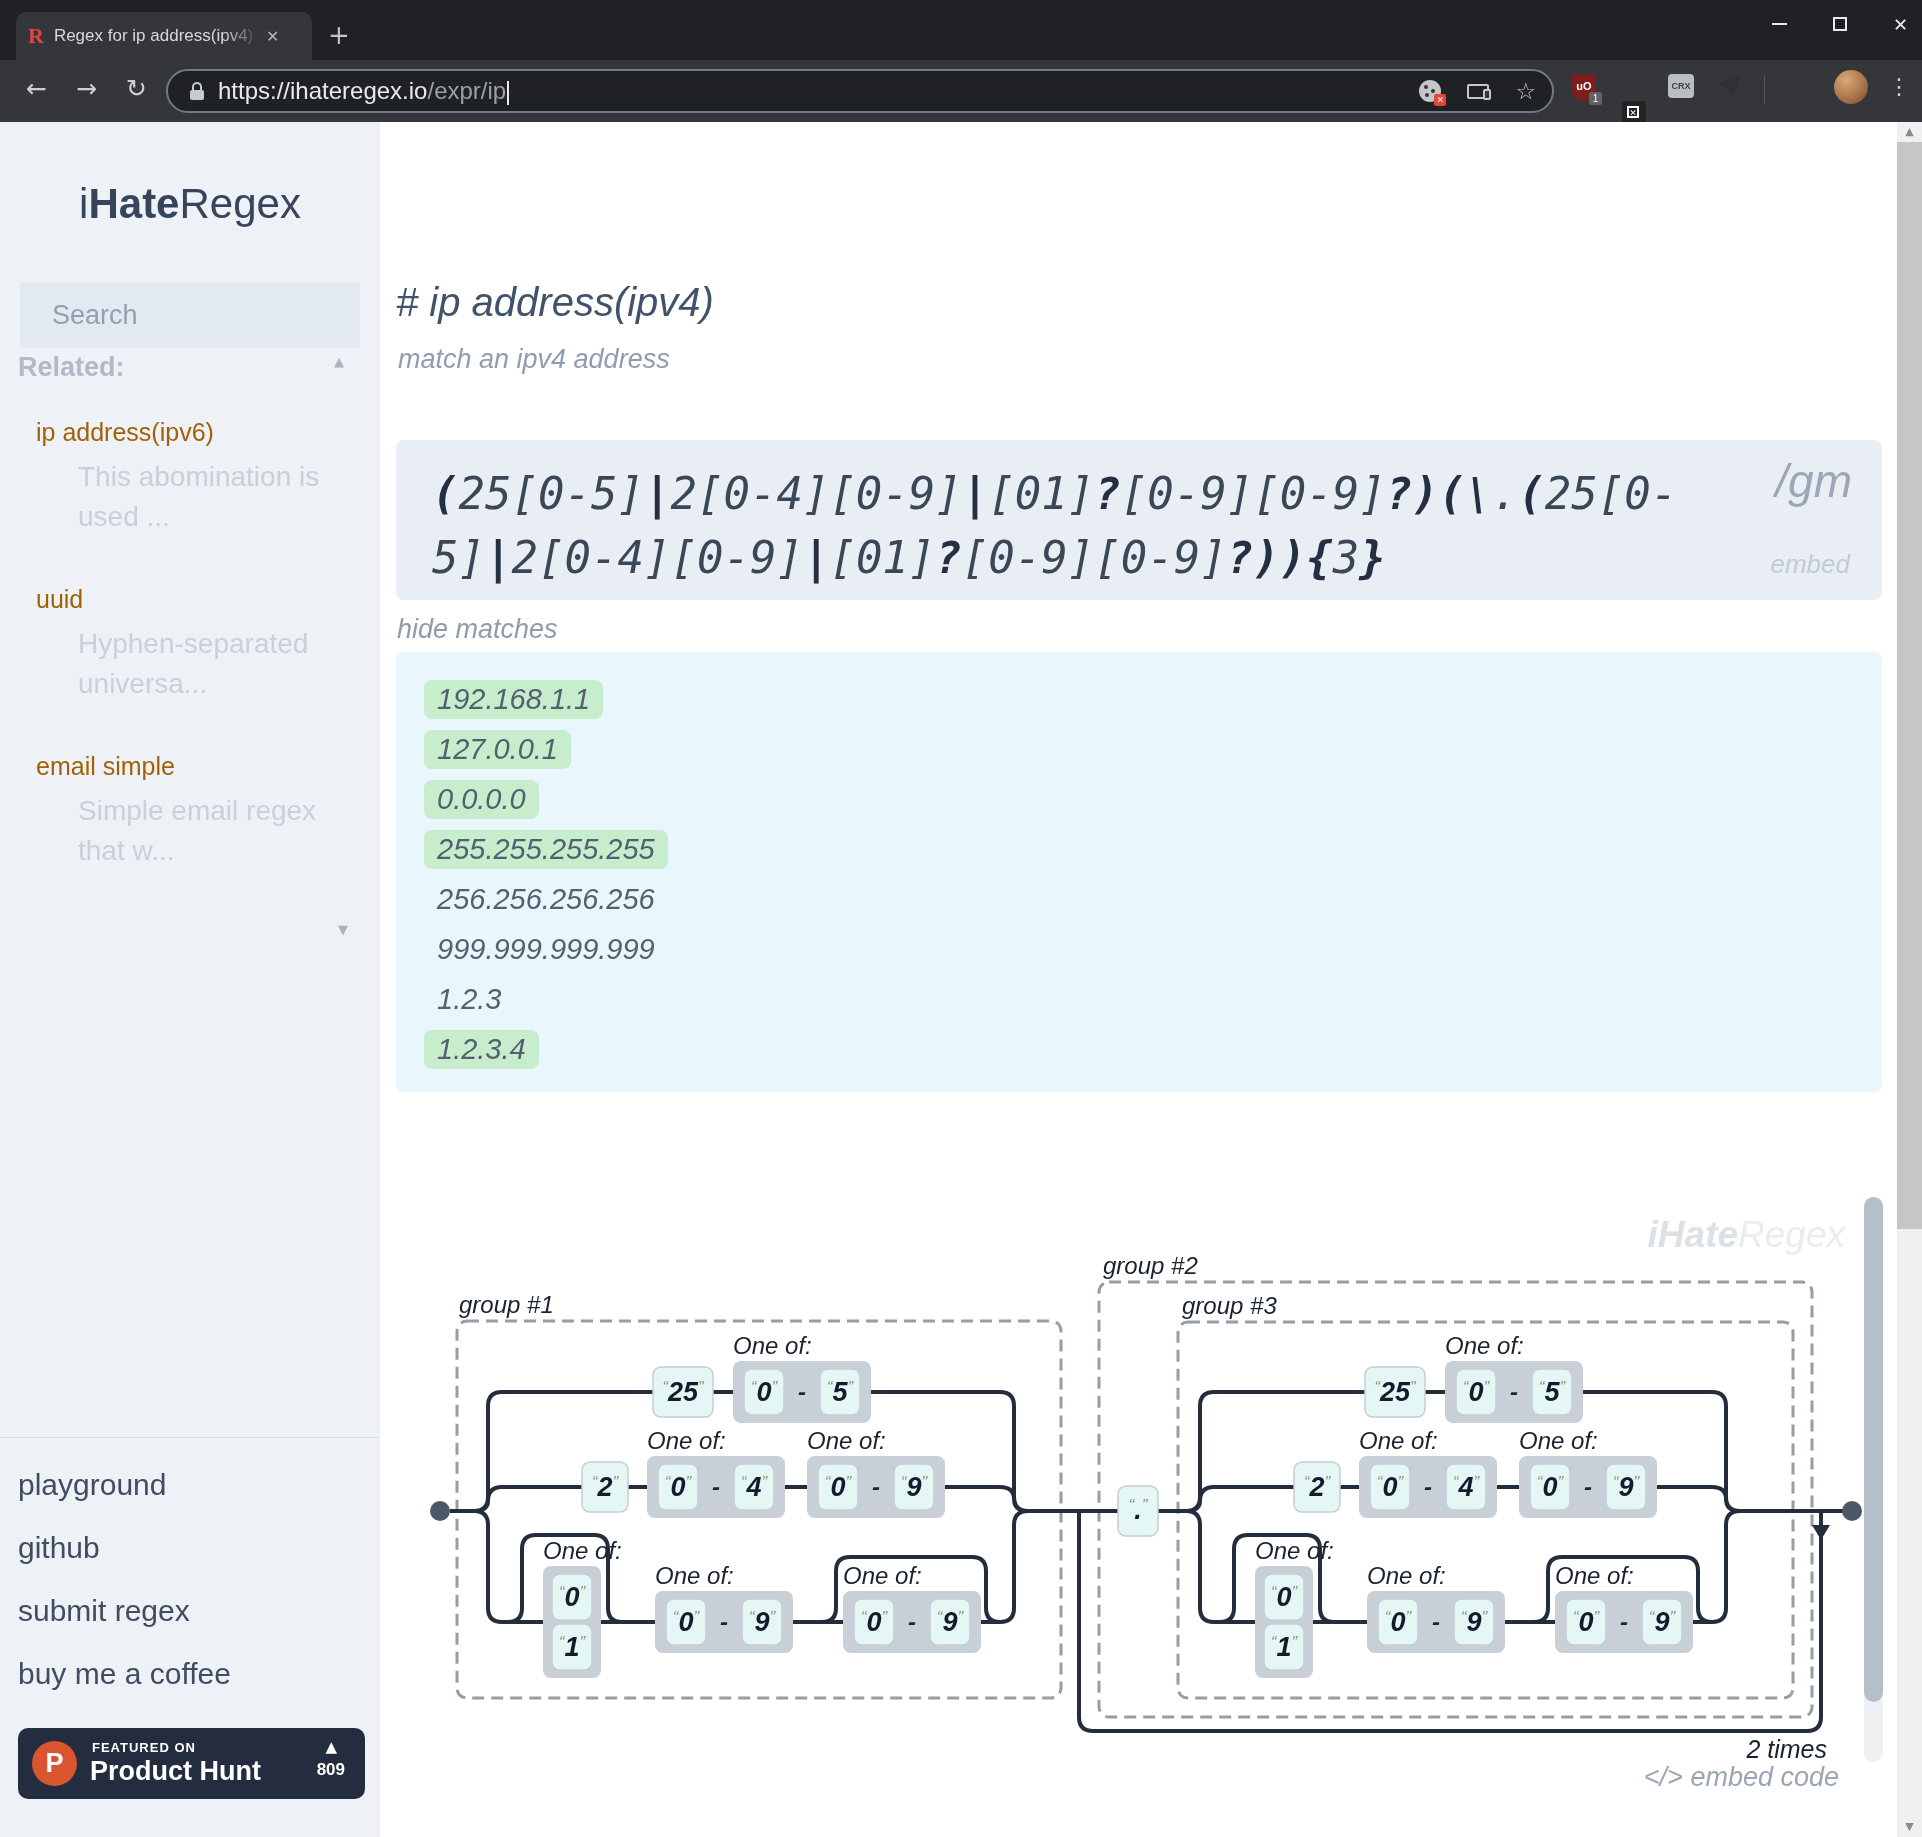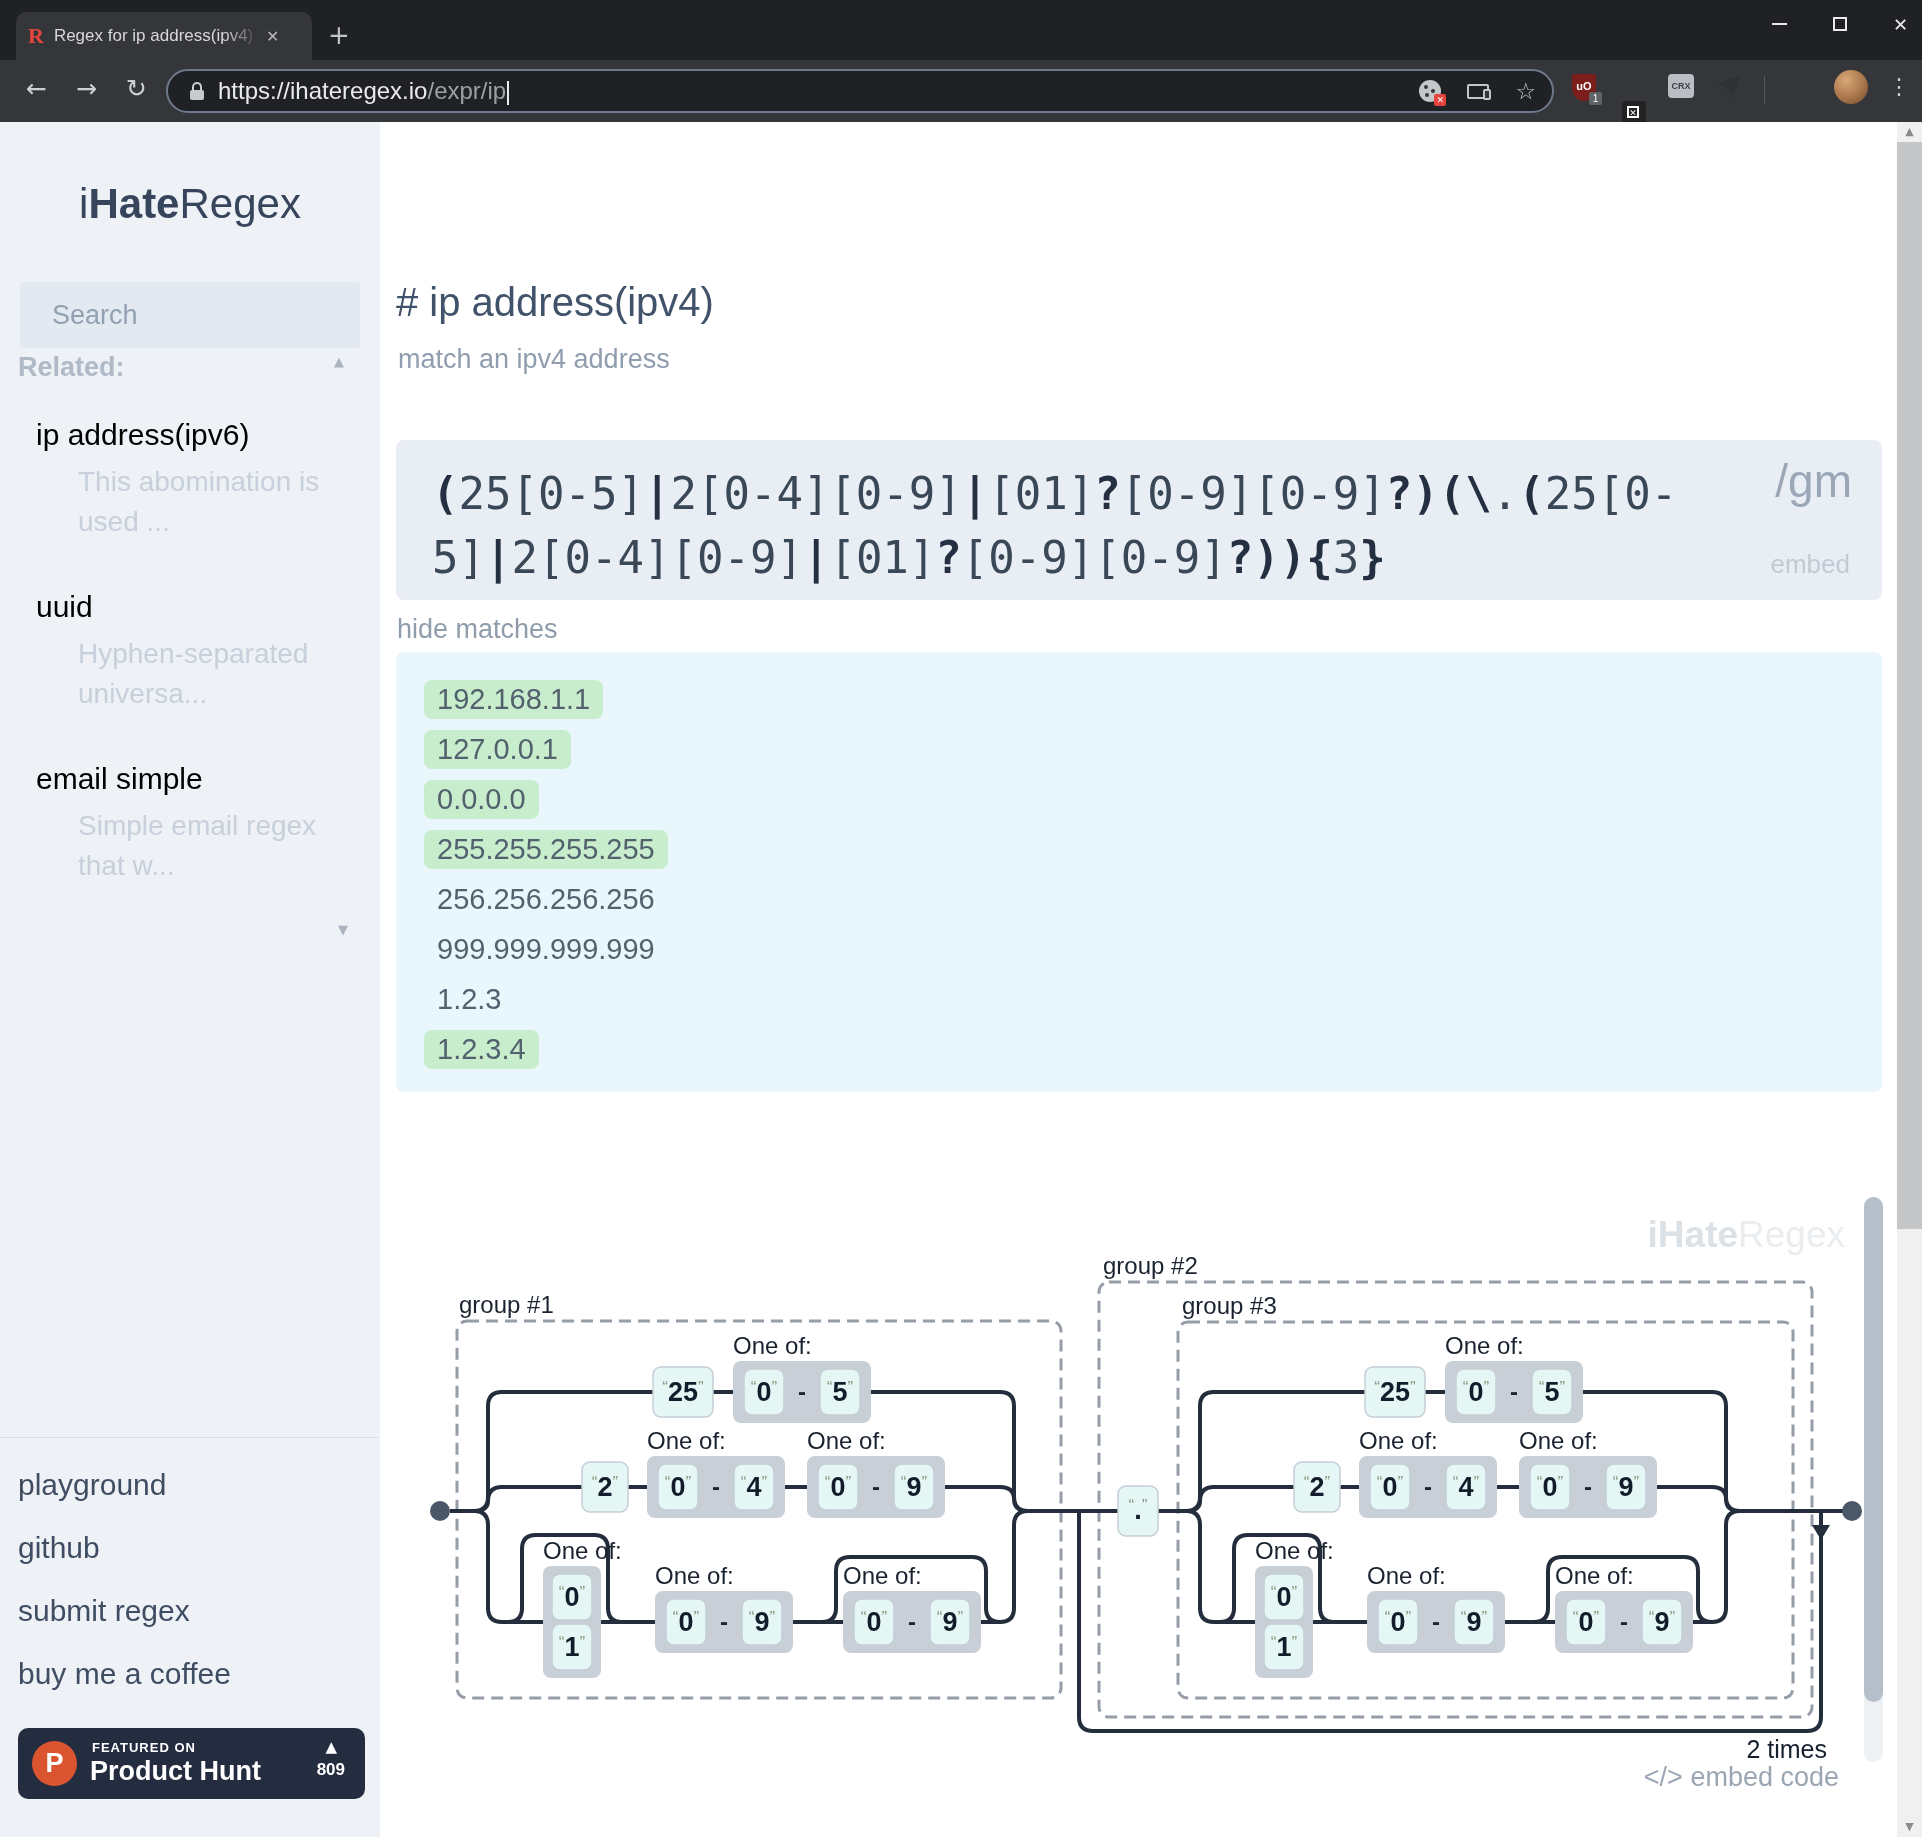--- a/index.html
+++ b/index.html
@@ -55,34 +55,34 @@
   .playlist { position:relative; width:24px; height:24px; }
   .playlist b { position:absolute; left:0; width:14px; height:2px; background:#cdd0d3; }
   .playlist .note { position:absolute; right:-2px; top:2px; color:#cdd0d3; font-size:16px; }
   .avatar { position:absolute; top:10px; width:34px; height:34px; border-radius:50%;
             background:radial-gradient(circle at 35% 30%, #d9a877 0%, #a9764b 55%, #6e4a30 100%); }
   .kebab { position:absolute; top:14px; color:#cdd0d3; font-size:22px; }
 
   
   .app { position:absolute; left:0; top:122px; width:1922px; height:1715px; }
   .sidebar { position:absolute; left:0; top:0; width:428px; height:1715px; background:#eef1f6; border-right:1px solid #e2e7ee; }
-  .main { position:absolute; left:380px; top:0; width:1517px; height:1715px; background:#fff; overflow:hidden; }
+  .main { position:absolute; left:380px; top:0; width:1517px; height:1715px; background:#fff; overflow:hidden;font-style:italic; }
 
   
   .logo { position:absolute; left:0; top:58px; width:380px; text-align:center; font-size:42px; color:#36455c; }
   .logo b { font-weight:bold; }
   .searchbox { position:absolute; left:20px; top:160px; width:340px; height:66px; background:#e2e9f1; border:none;
                border-radius:4px; font-size:27px; color:#54606f; padding:0 32px; font-family:"Liberation Sans",sans-serif; }
   .searchbox::placeholder { color:#93a0b1; }
   .related-label { position:absolute; left:18px; top:230px; font-size:27px; font-weight:bold; color:#b0bac7; }
   .scroll-up { position:absolute; left:334px; top:232px; font-size:13px; color:#aab3bf; }
   .scroll-down { position:absolute; left:338px; top:800px; font-size:13px; color:#aab3bf; }
   .related-list { position:absolute; left:36px; top:296px; width:300px; }
   .rel-item { margin-bottom:48px; }
-  .rel-title { font-size:30px; color:#000000; margin-bottom:10px; }
+  .rel-title { font-size:25px; color:#a16207; margin-bottom:10px; }
   .rel-desc { font-size:28px; color:#c7d0db; line-height:40px;margin-left:42px; }
   .side-bottom { position:absolute; left:0; top:1315px; width:379px; height:400px; border-top:1px solid #d9dfe8; }
   .side-links { position:absolute; left:18px; top:30px; }
   .side-link { font-size:30px; color:#3f4d63; margin-bottom:29px; }
   .ph-badge { position:absolute; left:18px; top:290px; width:347px; height:71px; background:#242d40; border-radius:10px; }
   .ph-circle { position:absolute; left:14px; top:13px; width:45px; height:45px; border-radius:50%; background:#da552f;
                color:#fff; font-weight:bold; font-size:27px; text-align:center; line-height:45px; }
   .ph-featured { position:absolute; left:74px; top:12px; color:#fff; font-size:13px; letter-spacing:1px; font-weight:bold; }
   .ph-name { position:absolute; left:72px; top:28px; color:#fff; font-size:27px; font-weight:bold; }
   .ph-up { position:absolute; right:28px; top:10px; color:#fff; font-size:15px; text-align:center; }

